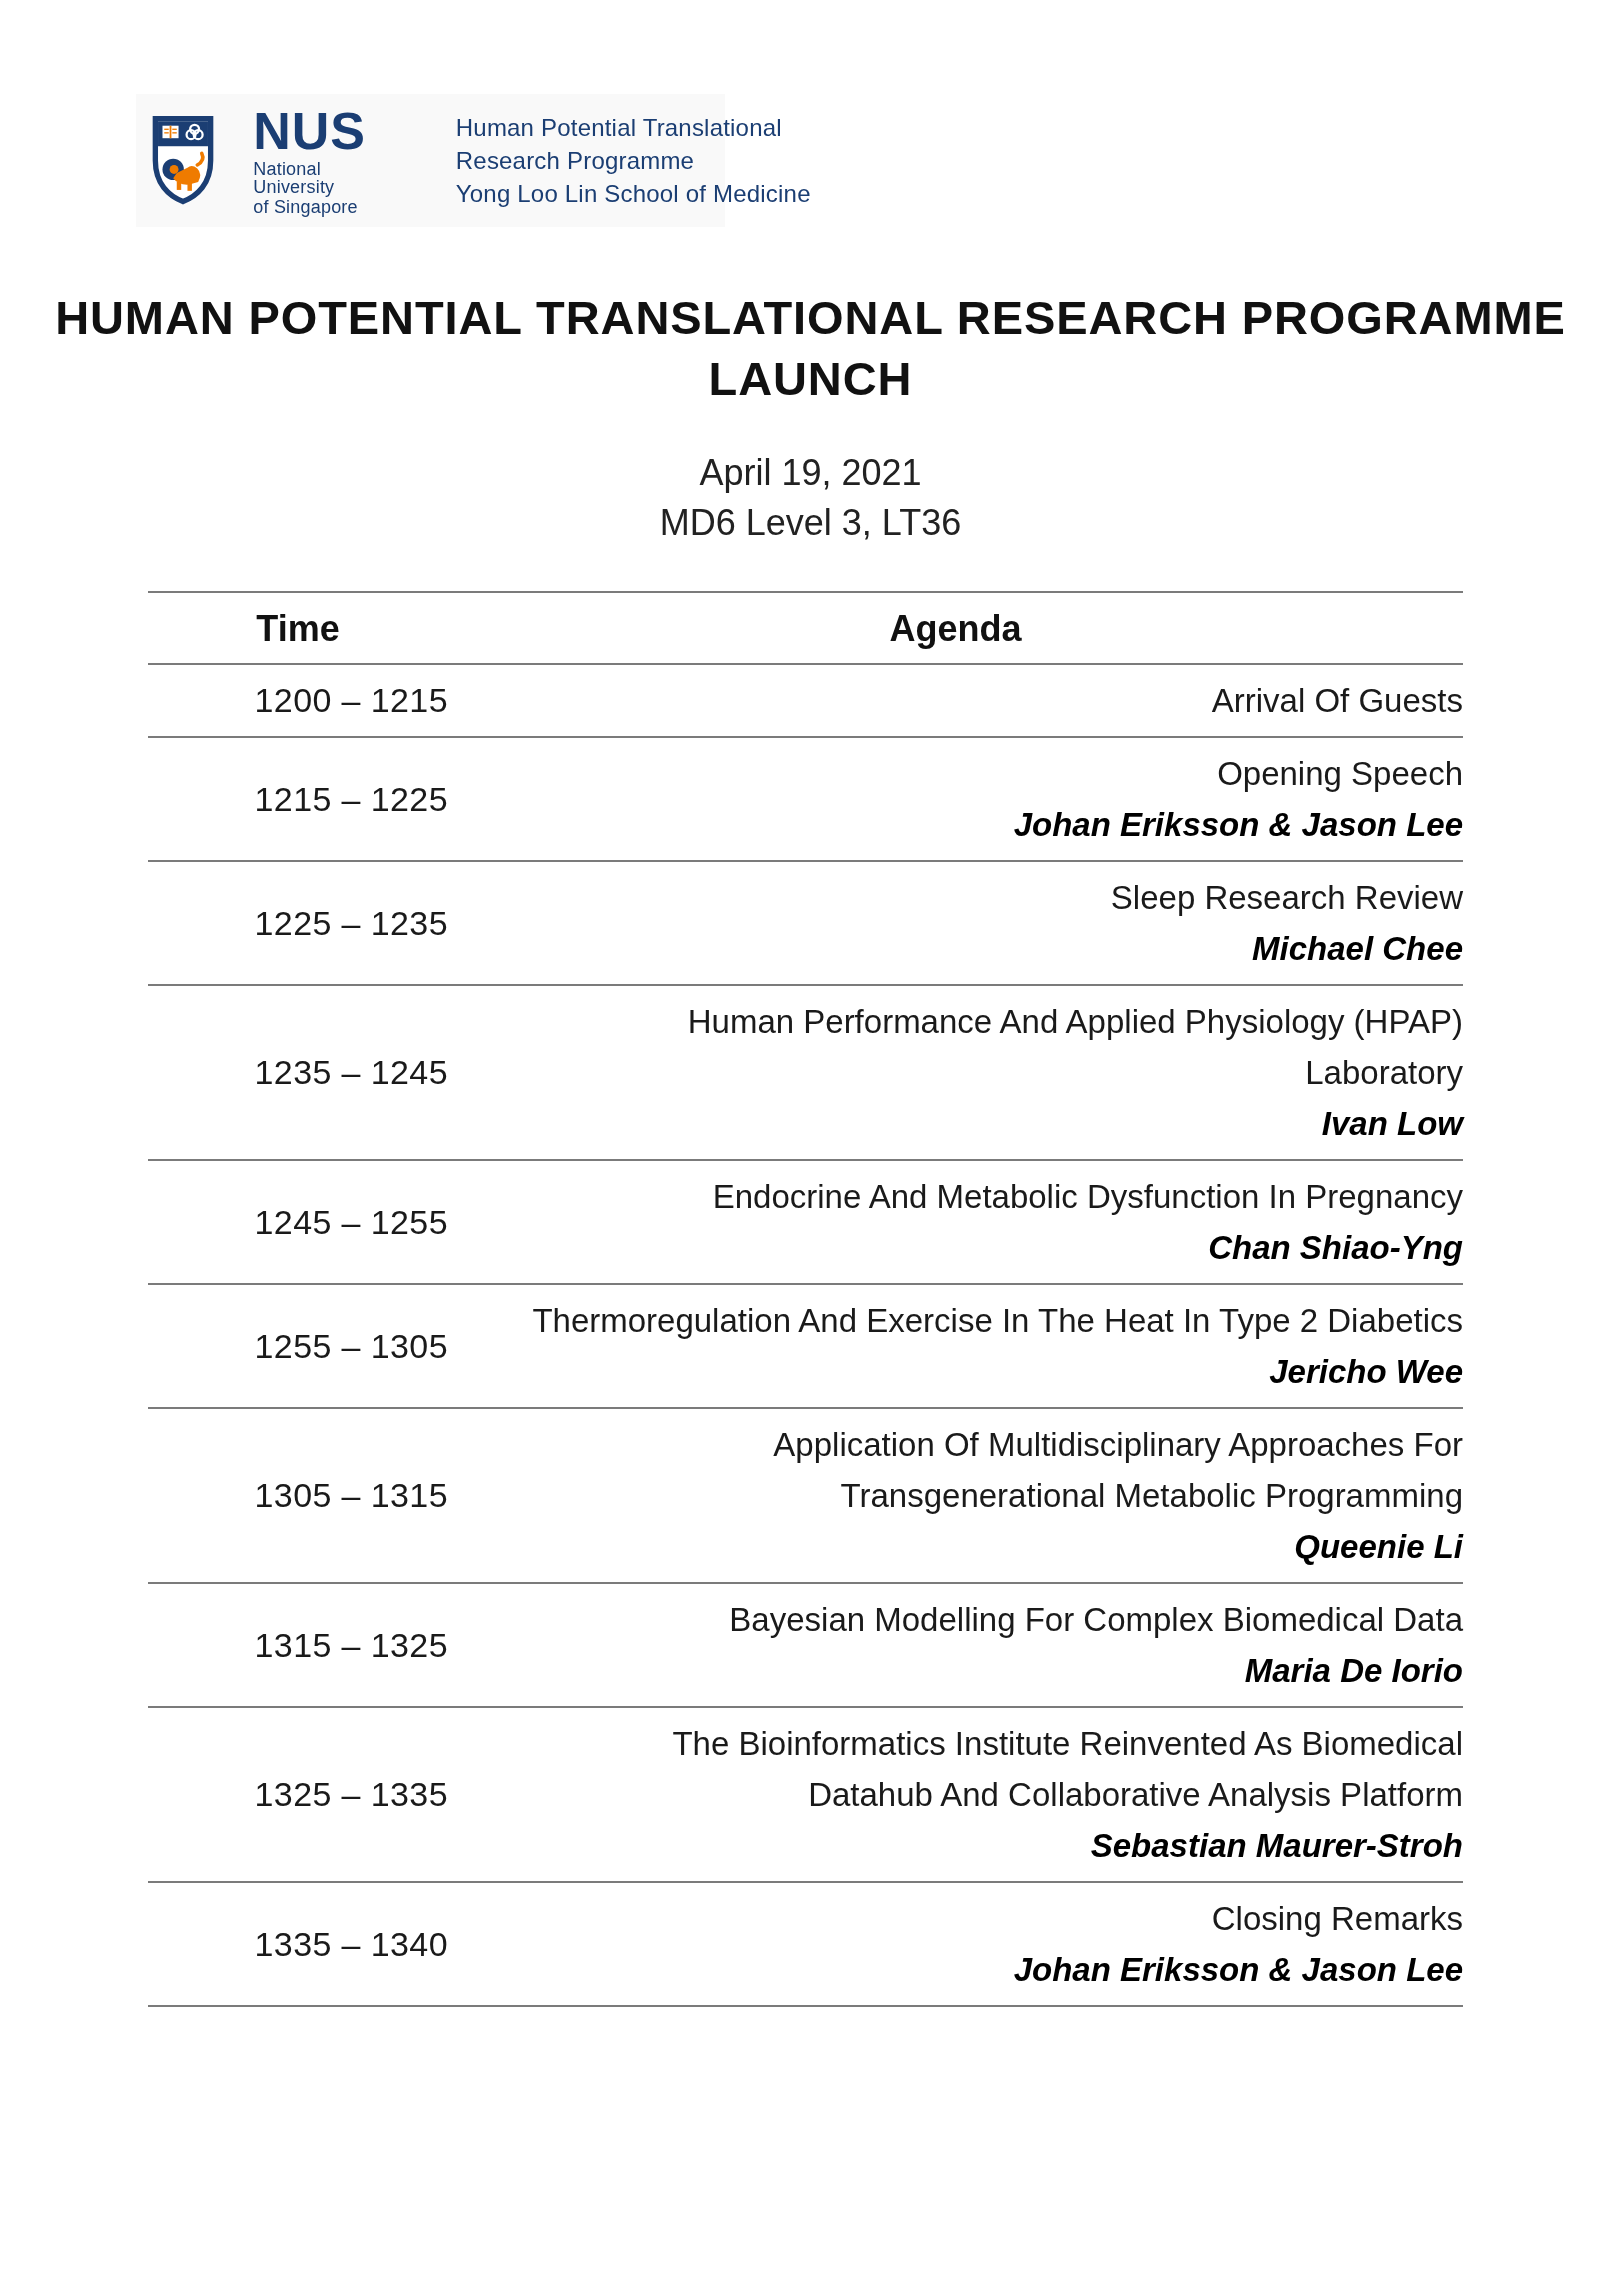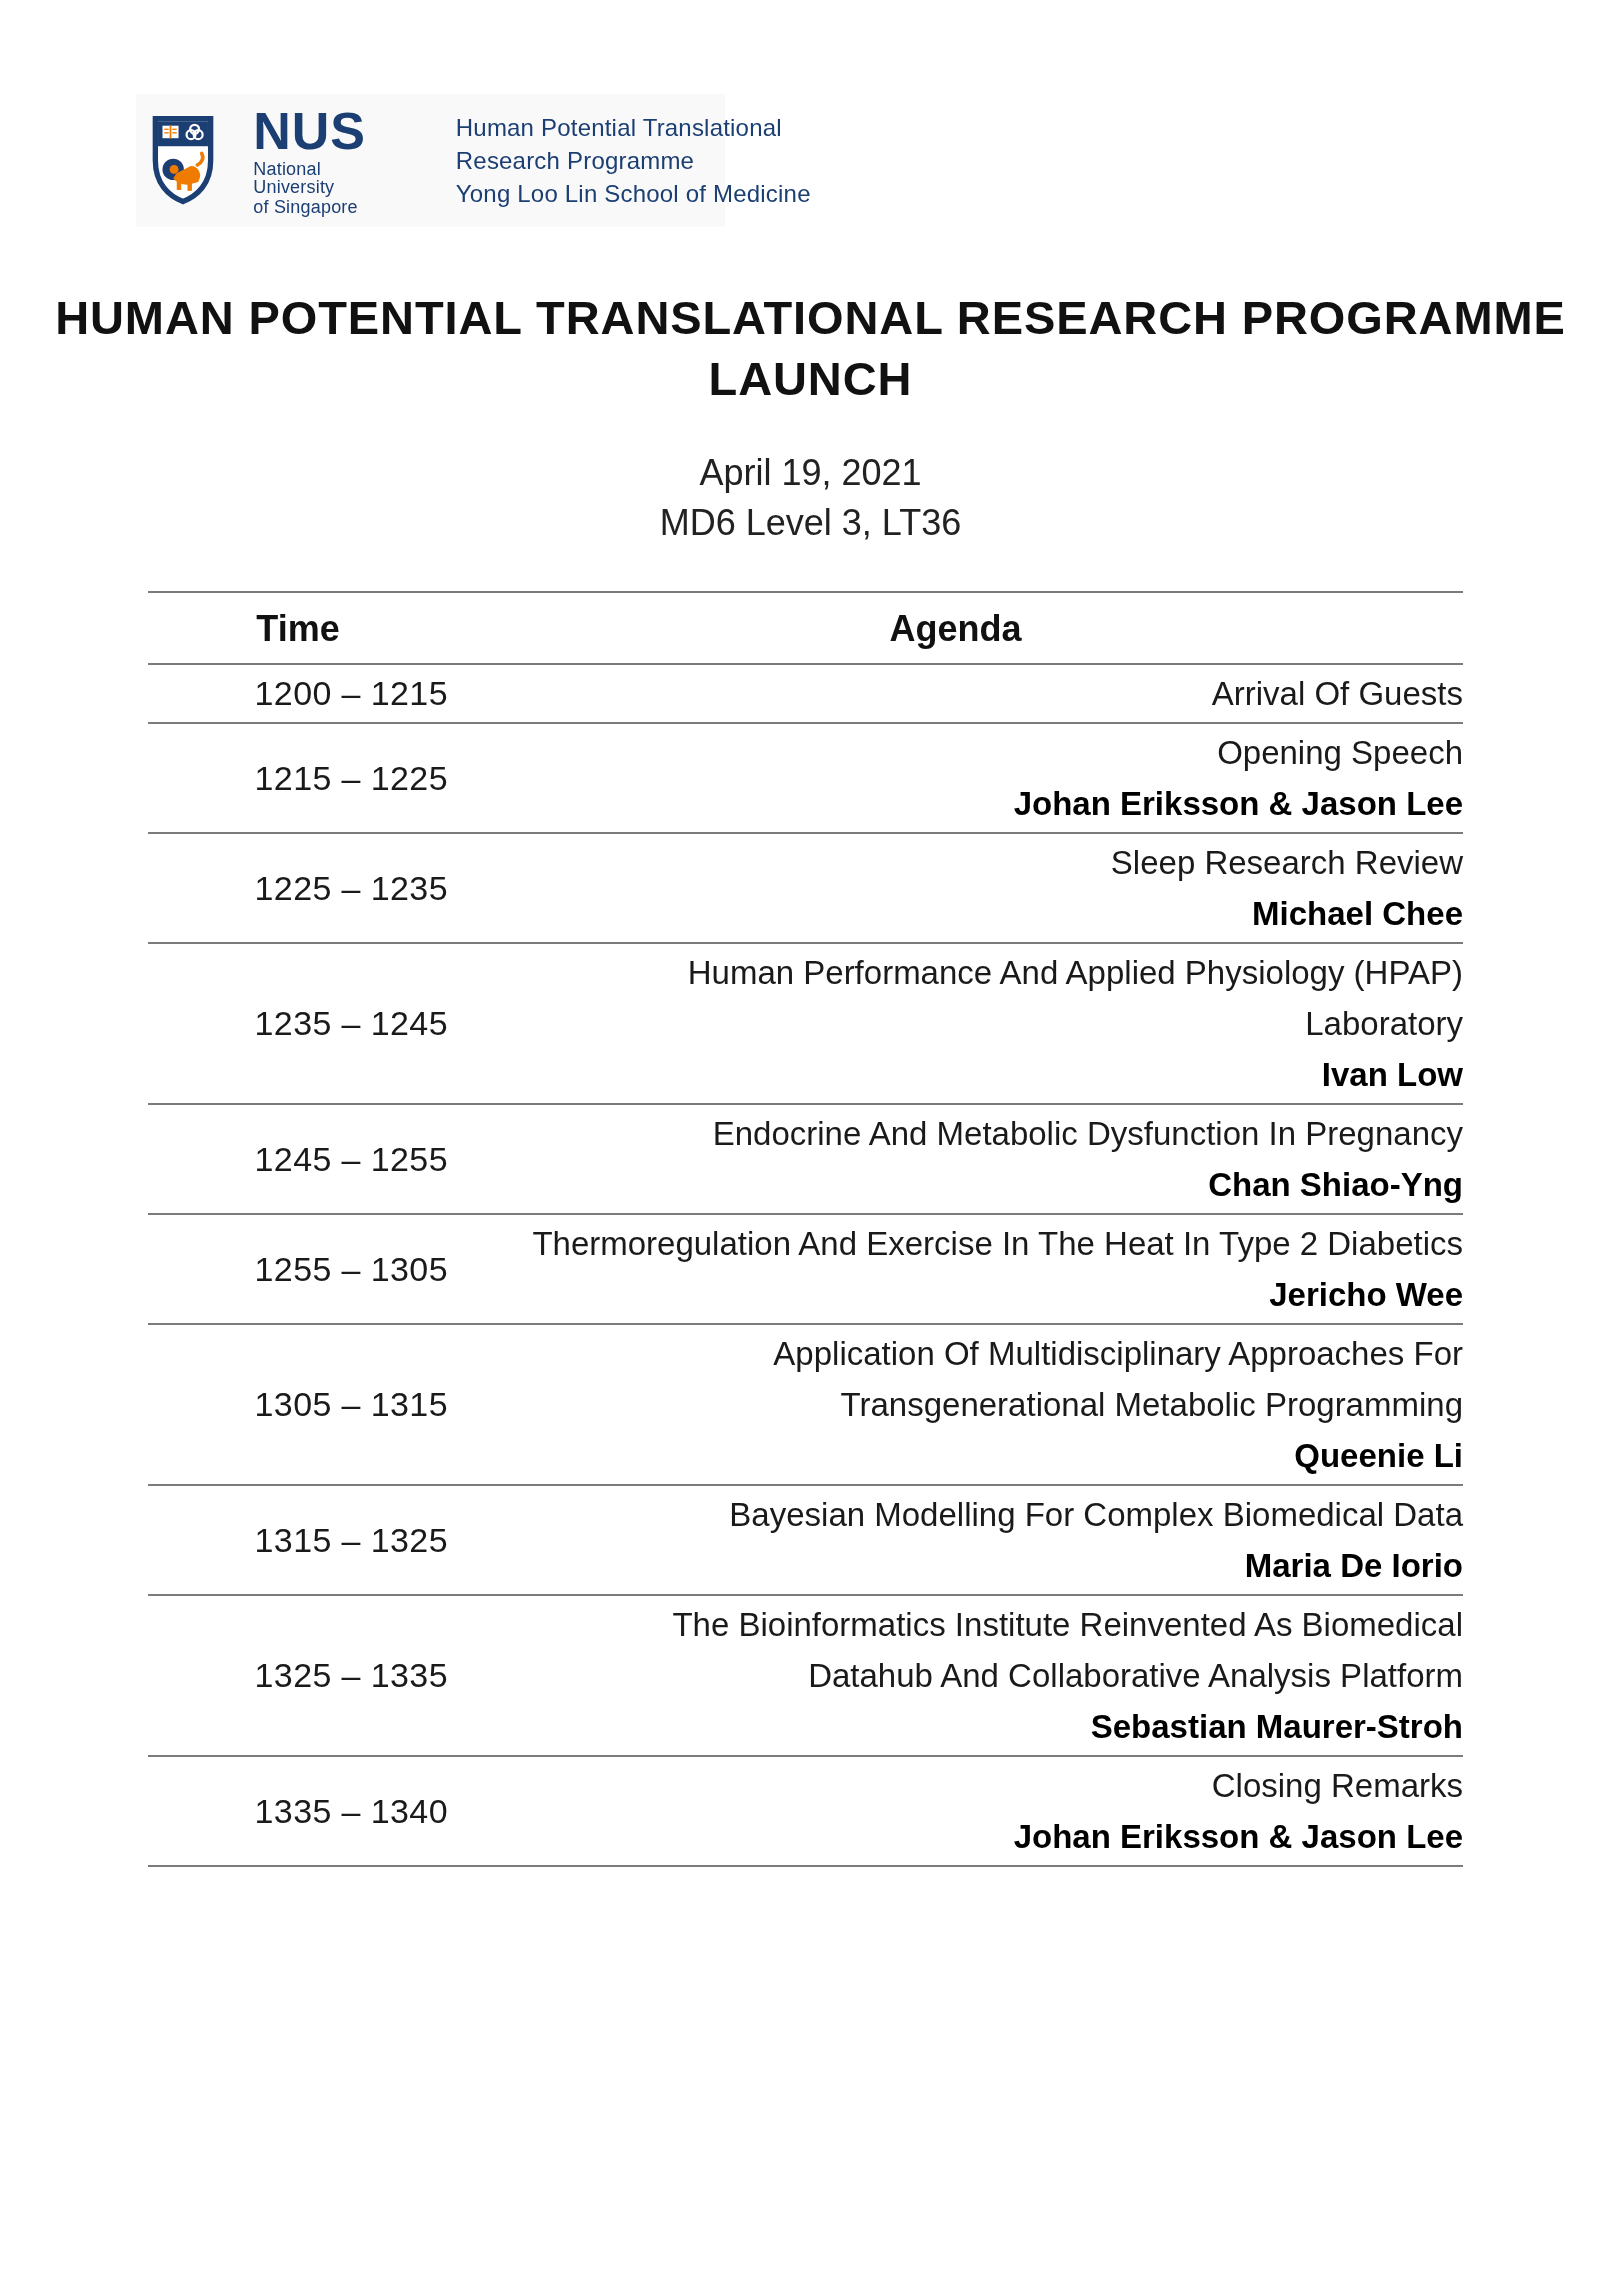--- a/index.html
+++ b/index.html
@@ -94,31 +94,32 @@
   }
   table.agenda td {
     vertical-align: middle;
     text-align: right;
   }
   td.time-cell {
     font-size: 34px;
     color: #1a1a1a;
     letter-spacing: 0.4px;
   }
-  td.agenda-cell { padding: 3px 0; margin-top: 44px; }
+  td.agenda-cell { padding: 10px 0; margin-top: 44px; }
   .session-title {
     font-size: 33px;
     line-height: 51px;
     color: #1a1a1a;
     white-space: pre-line;
   }
   .speaker {
     font-size: 33px;
     line-height: 51px;
     font-weight: bold;
+    font-style: italic;
     color: #000000;
   }
 </style>
 </head>
 <body>
 
 <div class="page">
 
   <div class="logo">
     <svg class="crest" width="66" height="93" viewBox="0 0 74 104" aria-hidden="true">

